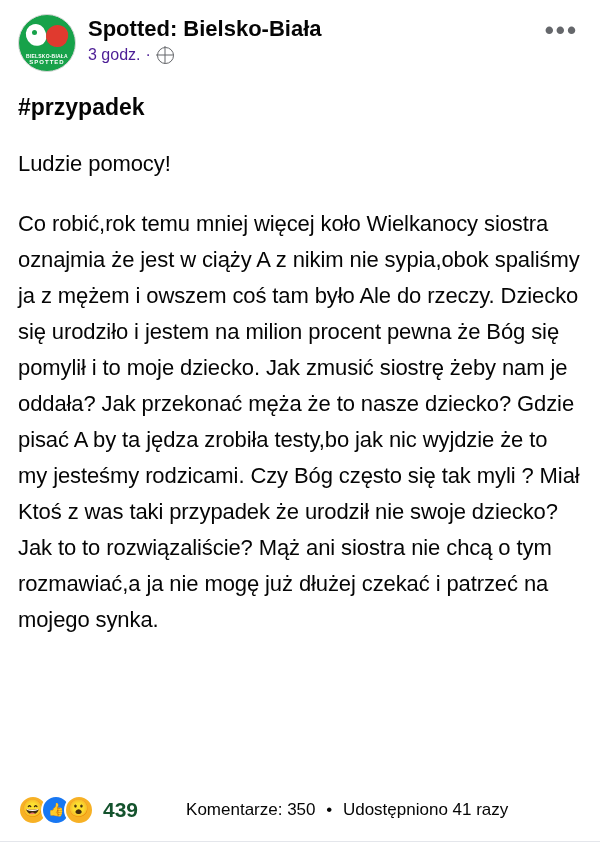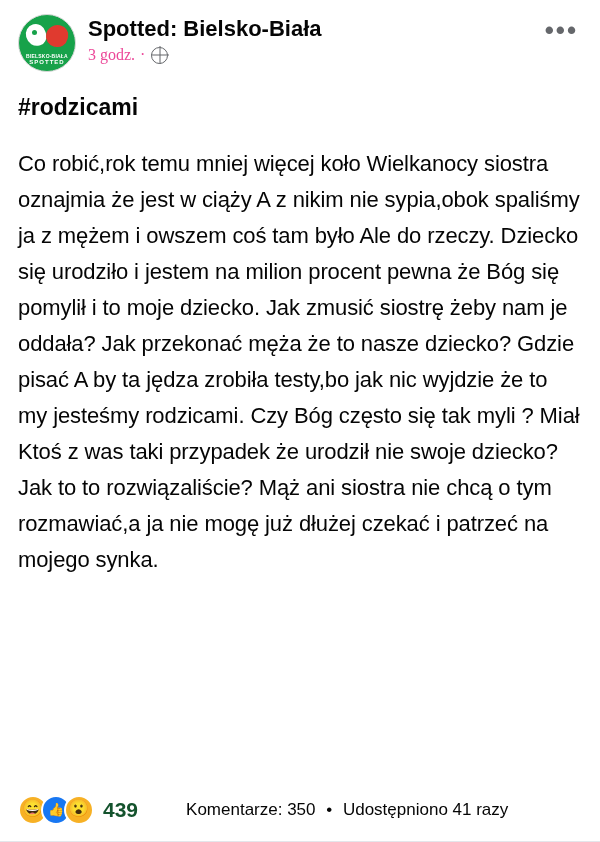--- a/index.html
+++ b/index.html
@@ -93,24 +93,23 @@
   .page-name {
     font-size: 22px;
     font-weight: bold;
     line-height: 26px;
     color: #050505;
   }
   .meta-row {
     display: flex;
     align-items: center;
     margin-top: 3px;
-    color: #ec4899;
+    color: #4c1d95;
     font-size: 16px;
     line-height: 20px;
-    font-family: Liberation Serif, serif;
   }
   .meta-sep {
     margin: 0 5px;
   }
   .globe-icon {
     display: inline-block;
     width: 15px;
     height: 15px;
     border-radius: 50%;
     border: 1.6px solid #65676b;
@@ -254,21 +253,22 @@
         <span>3 godz.</span>
         <span class="meta-sep">·</span>
         <span class="globe-icon"></span>
       </div>
     </div>
 
     <div class="more-btn">•••</div>
   </div>
 
   <div class="post-body">
-    <div class="hashtag">#rodzicami</div>
+    <div class="hashtag">#przypadek</div>
+    <p class="para">Ludzie pomocy!</p>
     <p class="para">Co robić,rok temu mniej więcej koło Wielkanocy siostra oznajmia że jest w ciąży A z nikim nie sypia,obok spaliśmy ja z mężem i owszem coś tam było Ale do rzeczy. Dziecko się urodziło i jestem na milion procent pewna że Bóg się pomylił i to moje dziecko. Jak zmusić siostrę żeby nam je oddała?  Jak przekonać męża że to nasze dziecko? Gdzie pisać A by ta jędza zrobiła testy,bo jak nic wyjdzie że to my jesteśmy rodzicami. Czy Bóg często się tak myli ?  Miał Ktoś z was taki przypadek że urodził nie swoje dziecko? Jak to to rozwiązaliście? Mąż ani siostra nie chcą o tym rozmawiać,a ja nie mogę już dłużej czekać i patrzeć na mojego synka.</p>
   </div>
 
   <div class="post-footer">
     <div class="reactions">
       <span class="react haha">😄</span>
       <span class="react like">👍</span>
       <span class="react wow">😮</span>
       <span class="react-count">439</span>
     </div>

